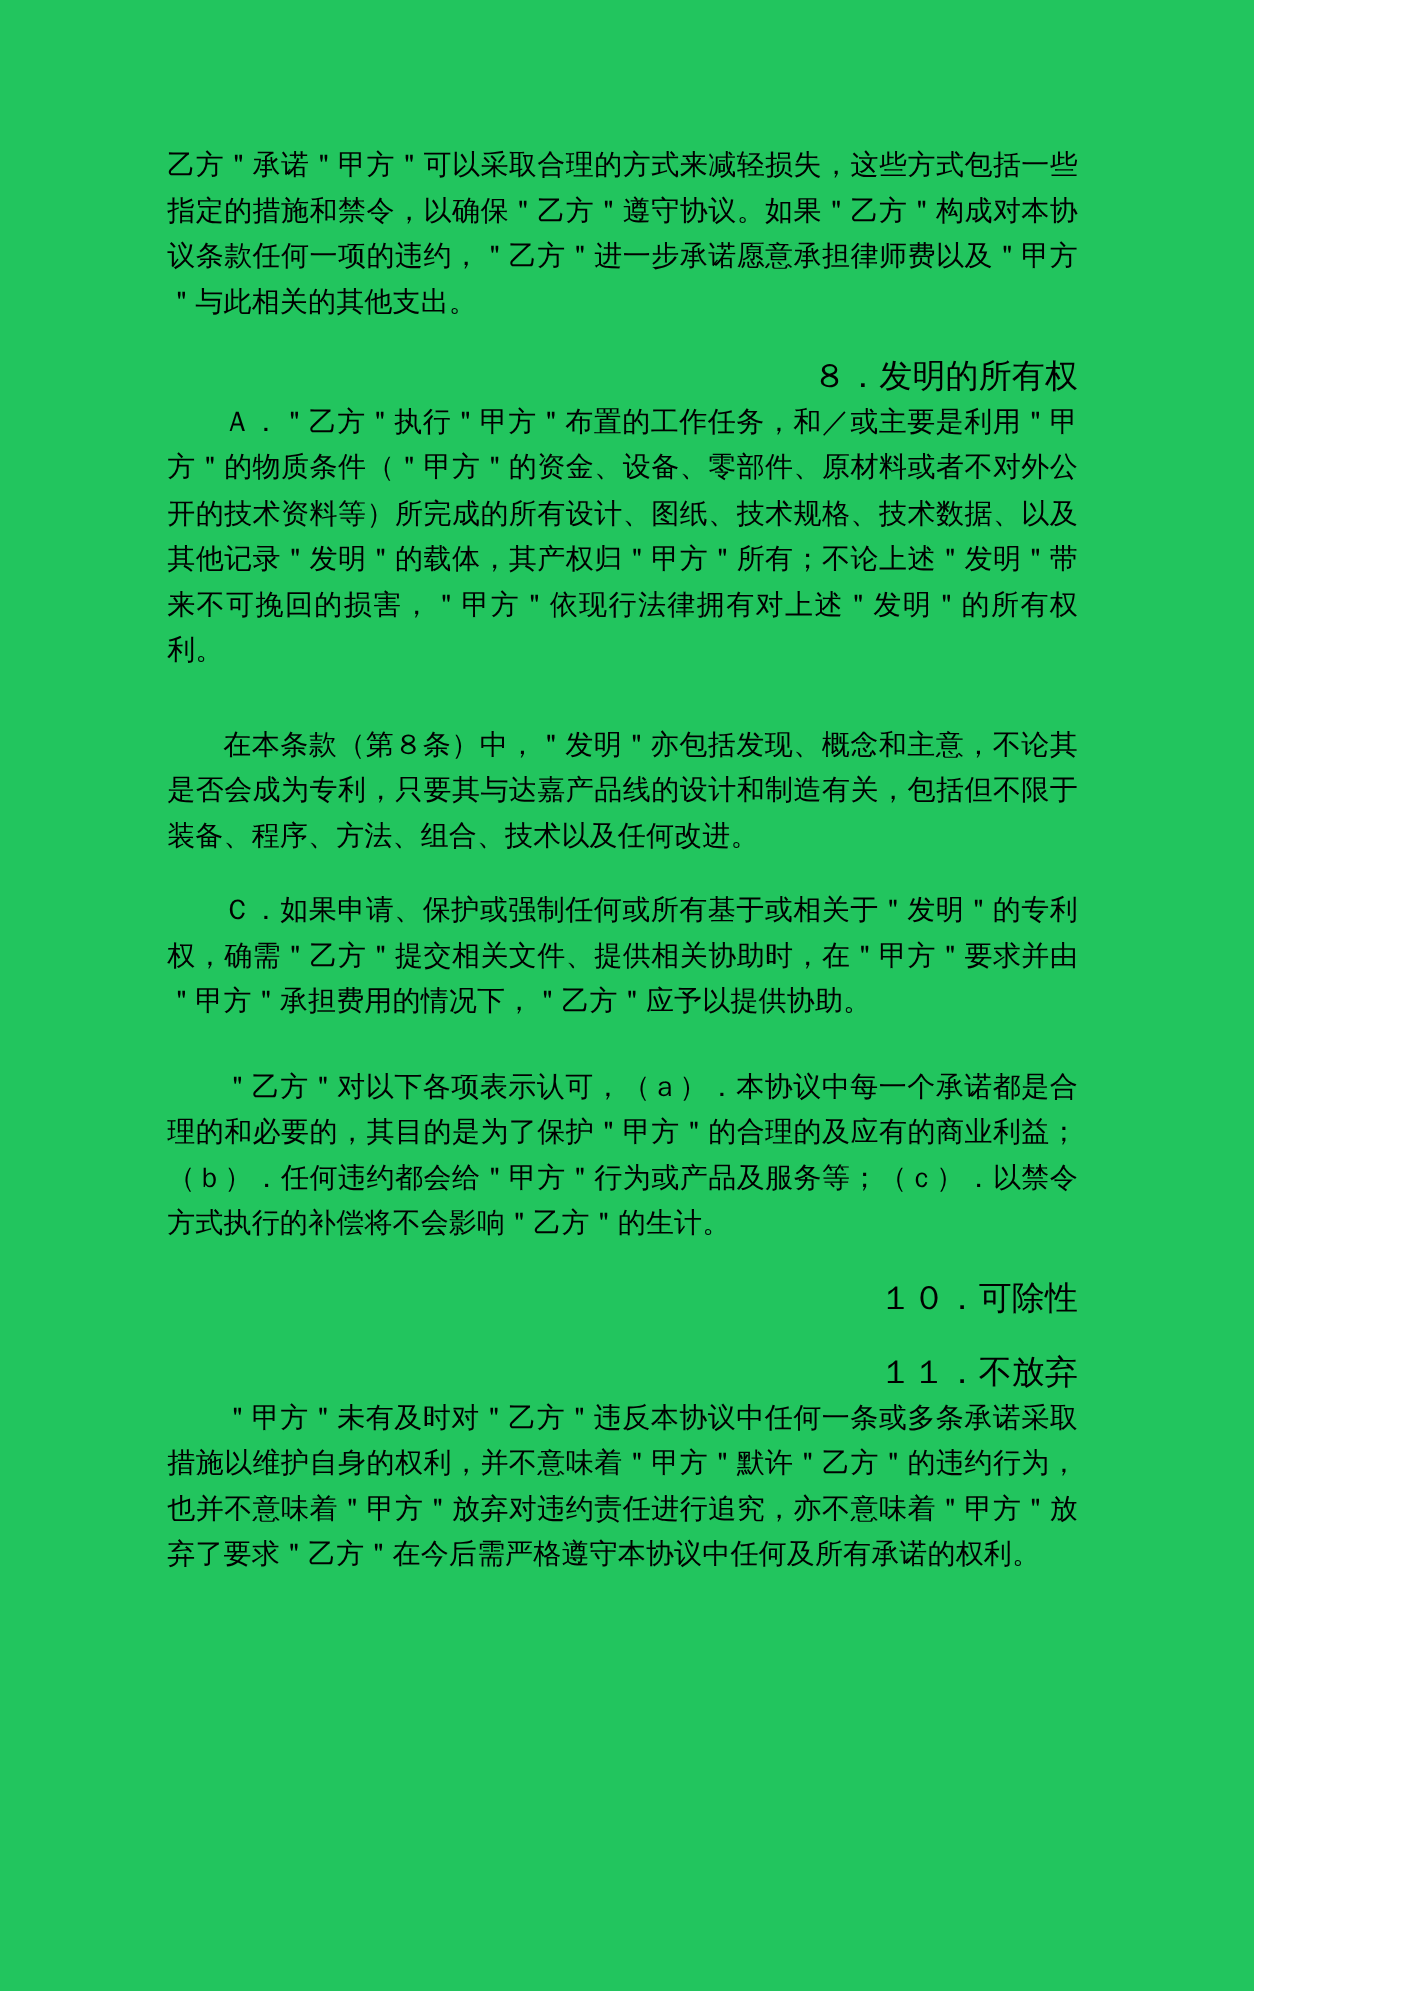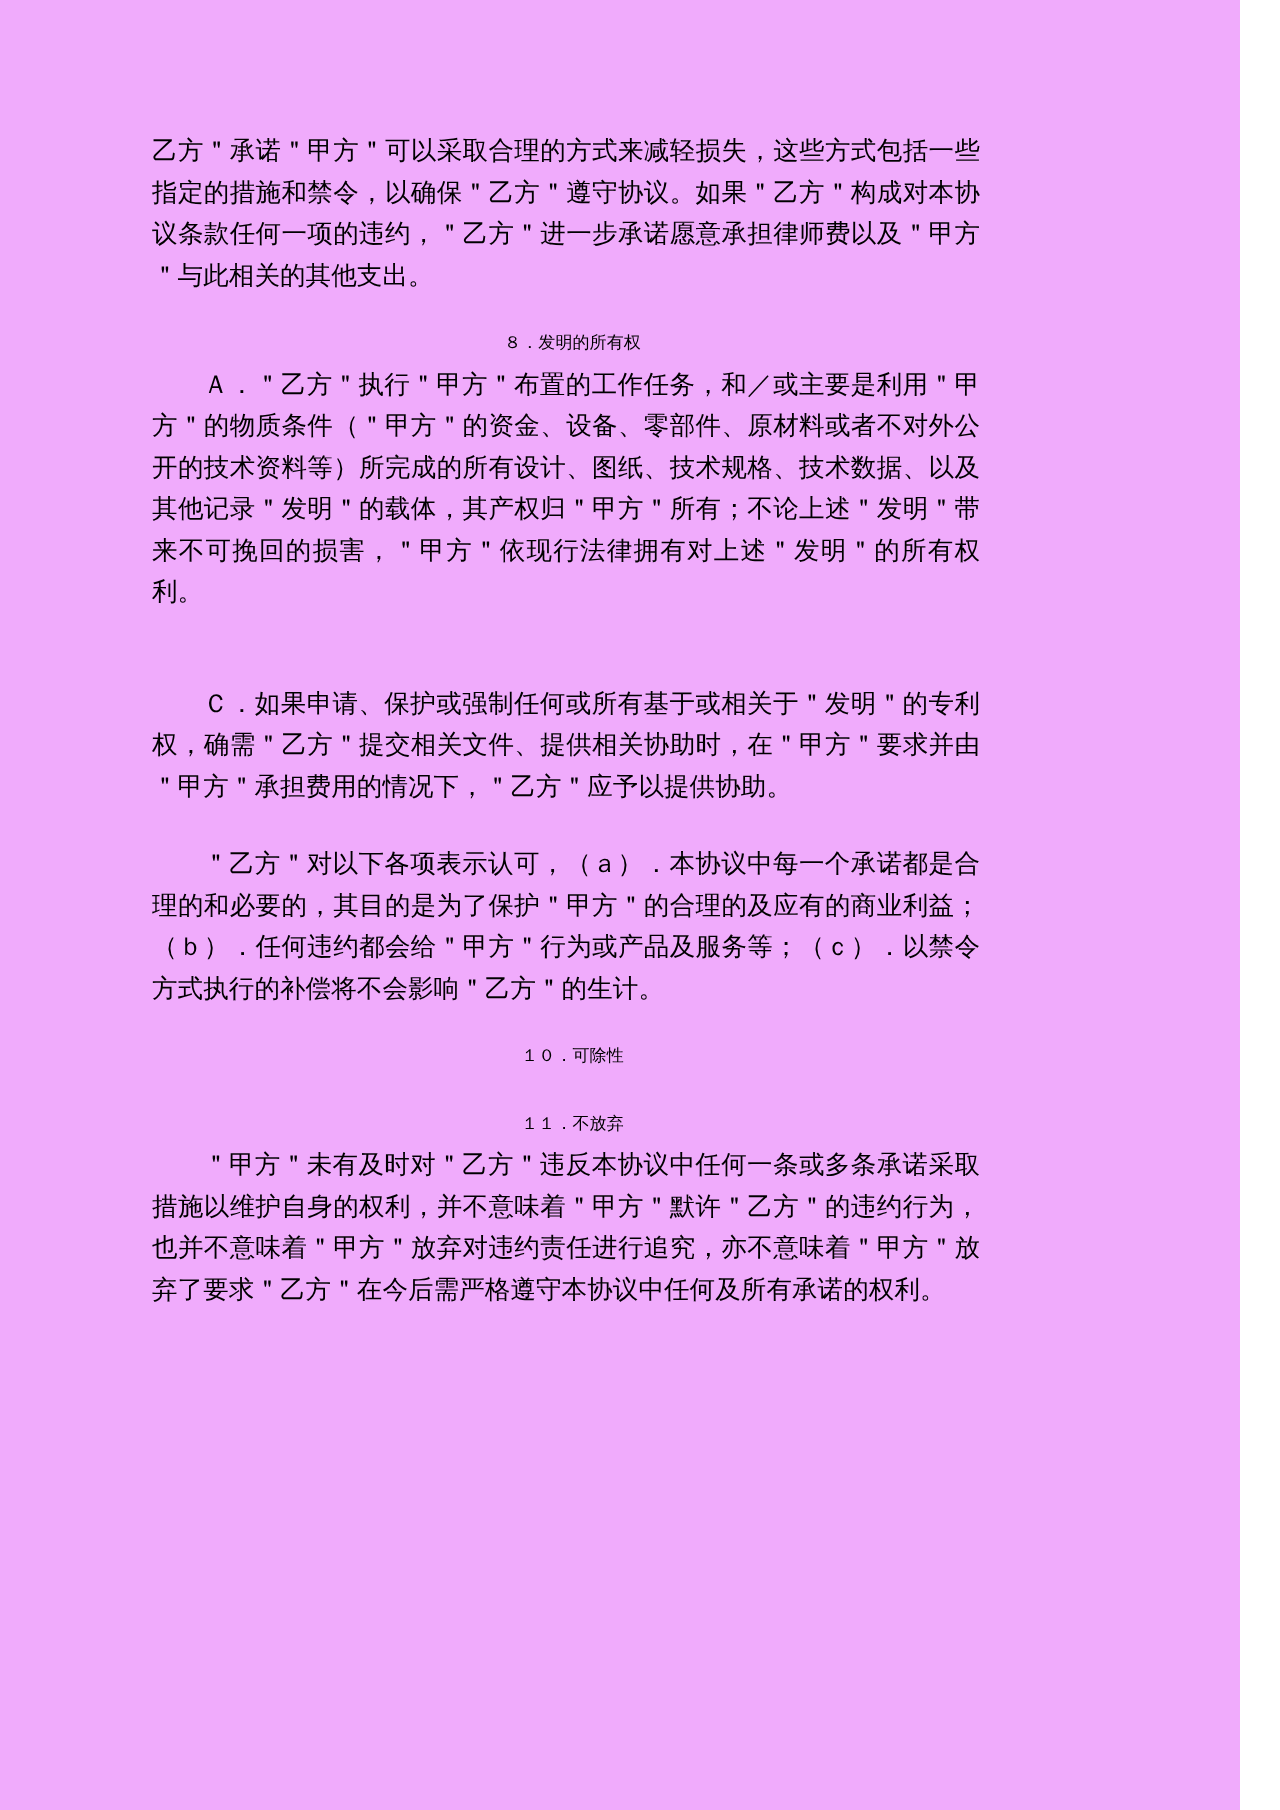--- a/index.html
+++ b/index.html
@@ -10,23 +10,23 @@
   }
   body {
     width: 1280px;
     height: 1810px;
     font-family: "DejaVu Serif", "Liberation Serif", serif;
     color: #000000;
     -webkit-font-smoothing: antialiased;
   }
   .page {
     position: relative;
-    width: 1240px;
+    width: 1140px;
     height: 1810px;
-    background: #f0abfc;
+    background: #22c55e;
     box-sizing: border-box;
     padding: 130px 300px 0 152px;
   }
   .doc-body {
     width: 828px;
   }
   
   .para {
     margin: 0;
     font-size: 25.5px;
@@ -37,23 +37,23 @@
     word-break: break-all;
     text-indent: 0;
   }
   
   .para.indent {
     text-indent: 51px;
   }
   
   .heading {
     margin: 0;
-    font-size: 17px;
+    font-size: 30px;
     line-height: 41.5px;
-    text-align: center;
+    text-align: right;
     text-indent: 13px;
     letter-spacing: 0.1px;
     white-space: pre;
   }
   .gap-md { height: 26px; }
   .gap-lg { height: 36px; }
   .gap-xl { height: 44px; }
   
   .inline-gap { display: inline-block; width: 34px; }
 </style>
@@ -67,20 +67,21 @@
 
     <div class="gap-md"></div>
 
     <div class="heading">８．发明的所有权</div>
 
     <p class="para indent">Ａ．＂乙方＂执行＂甲方＂布置的工作任务，和／或主要是利用＂甲方＂的物质条件（＂甲方＂的资金、设备、零部件、原材料或者不对外公开的技术资料等）所完成的所有设计、图纸、技术规格、技术数据、以及其他记录＂发明＂的载体，其产权归＂甲方＂所有；不论上述＂发明＂带来不可挽回的损害，＂甲方＂依现行法律拥有对上述＂发明＂的所有权利。</p>
 
     <div class="gap-xl"></div>
 
 
+    <p class="para indent">在本条款（第８条）中，＂发明＂亦包括发现、概念和主意，不论其是否会成为专利，只要其与达嘉产品线的设计和制造有关，包括但不限于装备、程序、方法、组合、技术以及任何改进。</p>
 
     <div class="gap-md"></div>
 
     <p class="para indent">Ｃ．如果申请、保护或强制任何或所有基于或相关于＂发明＂的专利权，确需＂乙方＂提交相关文件、提供相关协助时，在＂甲方＂要求并由＂甲方＂承担费用的情况下，＂乙方＂应予以提供协助。</p>
 
     <div class="gap-lg"></div>
 
 
     <p class="para indent">＂乙方＂对以下各项表示认可，（ａ）．本协议中每一个承诺都是合理的和必要的，其目的是为了保护＂甲方＂的合理的及应有的商业利益；（ｂ）．任何违约都会给＂甲方＂行为或产品及服务等；（ｃ）．以禁令方式执行的补偿将不会影响＂乙方＂的生计。</p>
 

